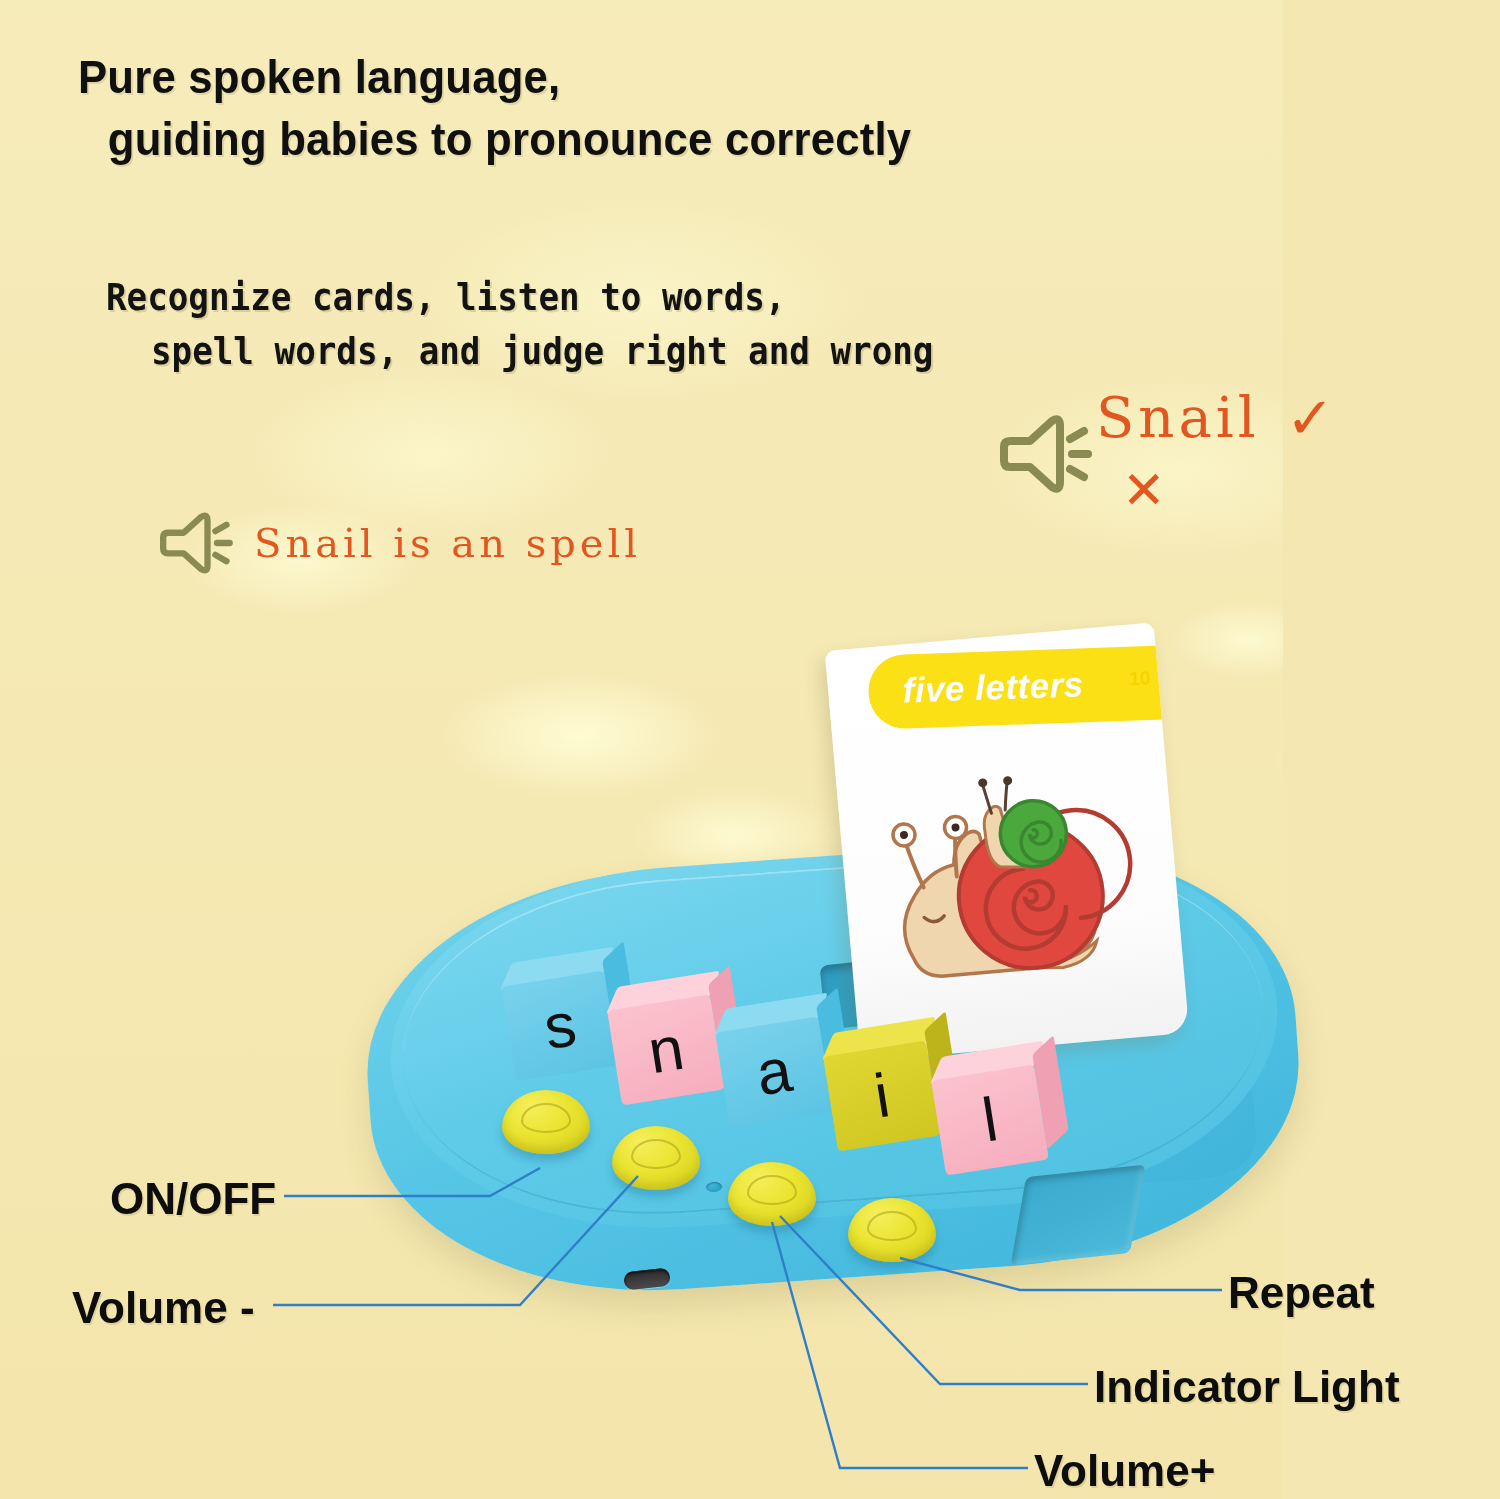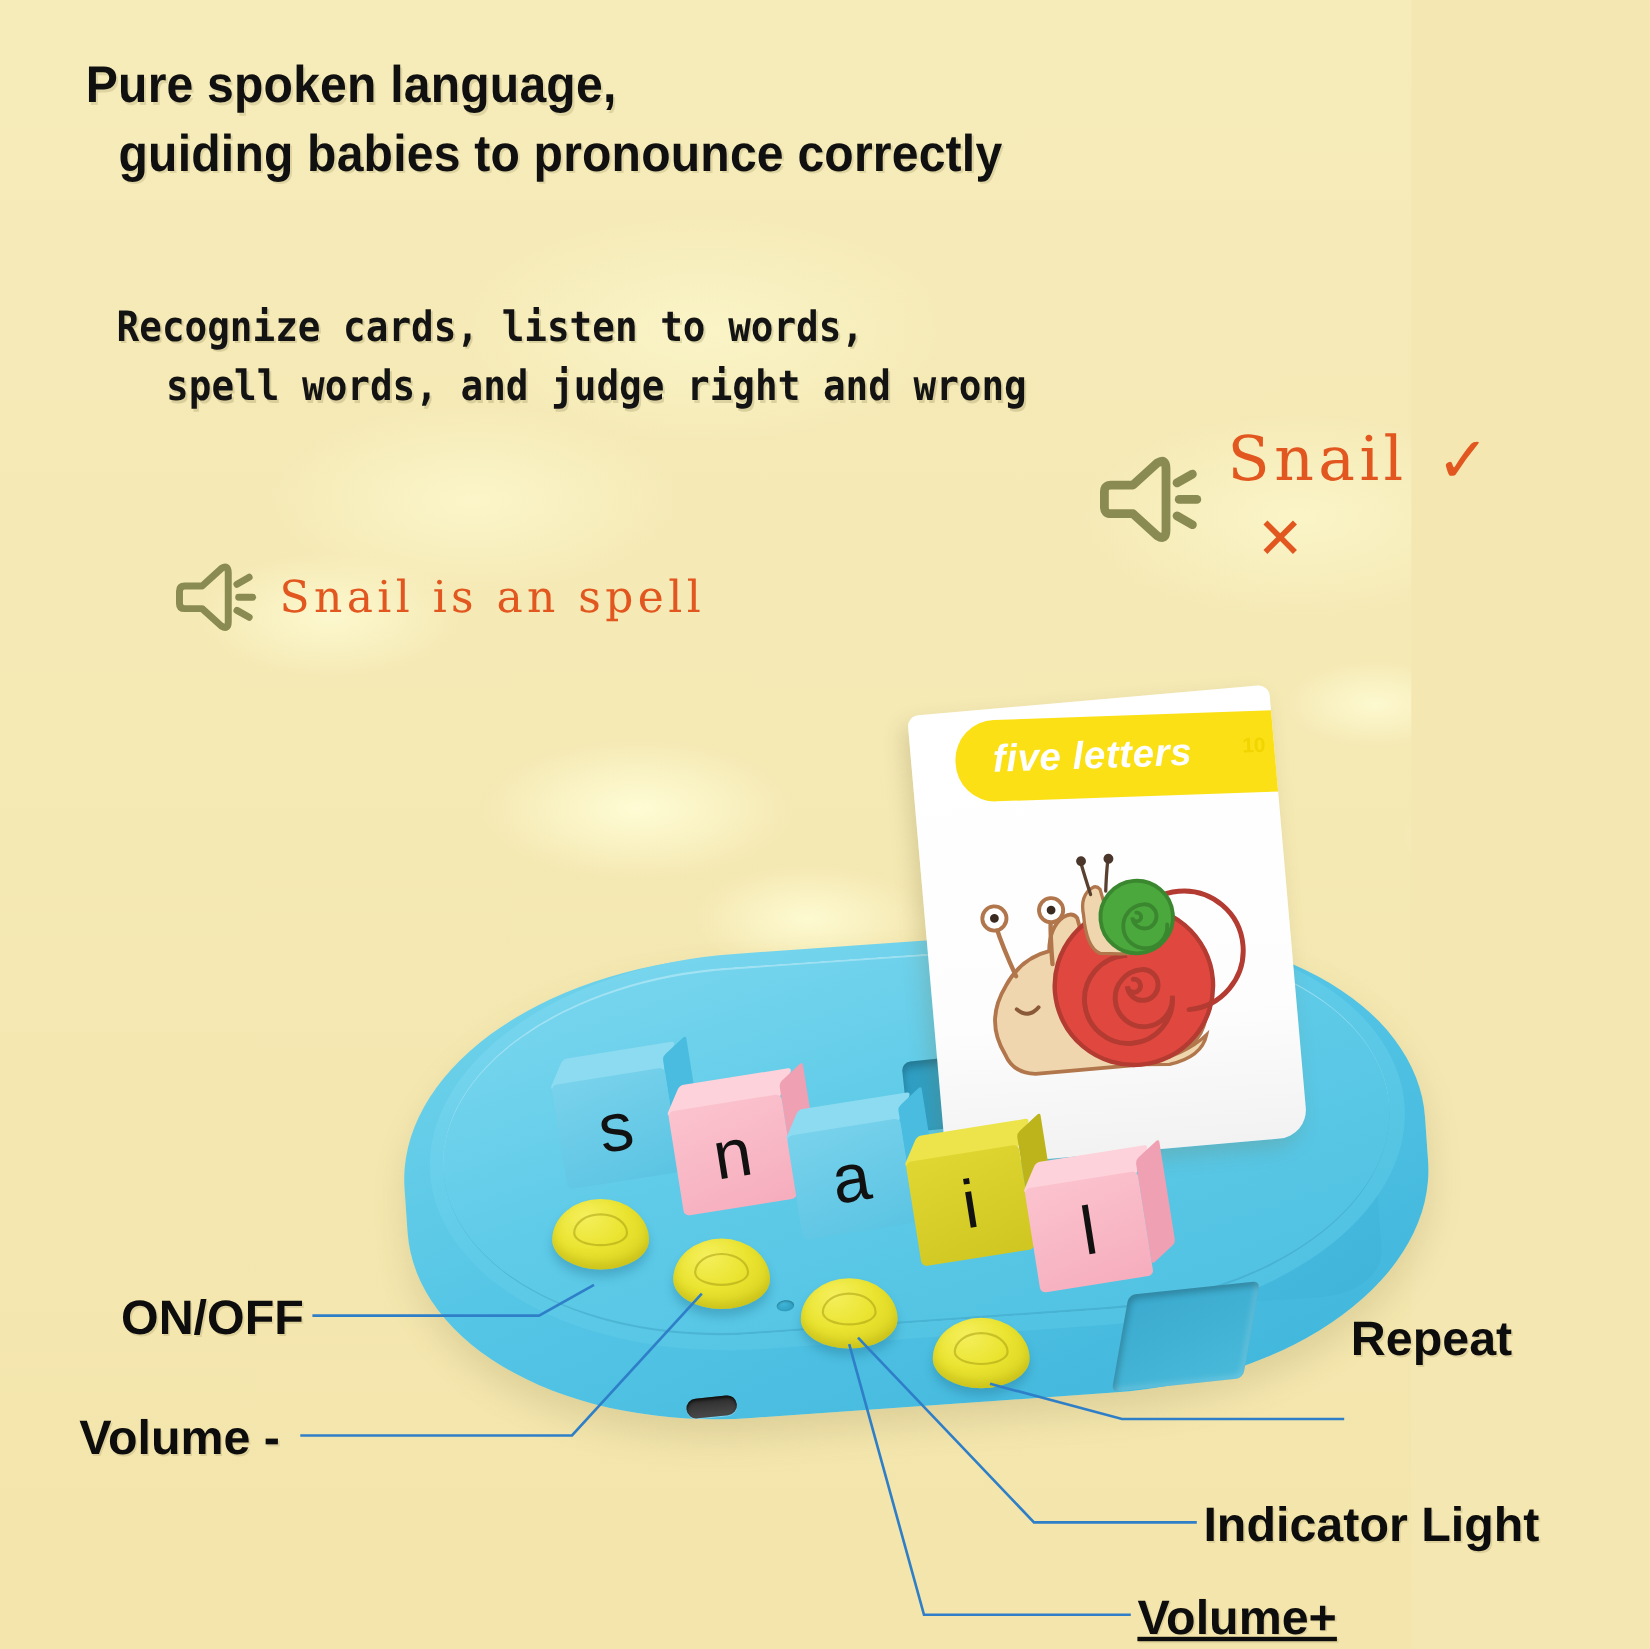--- a/index.html
+++ b/index.html
@@ -47,21 +47,21 @@
   
   .callout{position:absolute;display:flex;align-items:center;}
   .callout .spk{flex:0 0 auto;}
   .spk svg{display:block;}
   .cotext{
     font-family:"DejaVu Serif", serif;
     color:#e2571f;letter-spacing:4px;white-space:nowrap;
   }
 
   #callout-right{left:1000px;top:382px;}
-  #callout-right .rows{margin-left:20px;}
+  #callout-right .rows{}
   #callout-right .row{display:flex;align-items:center;}
   #callout-right .cotext{font-size:56px;line-height:72px;}
   #callout-right .mark{
     font-family:"DejaVu Sans", sans-serif;
     font-size:52px;color:#e2571f;margin-left:26px;line-height:72px;
   }
   #callout-right .mark.tick{font-size:58px;}
 
   #callout-left{left:160px;top:508px;}
   #callout-left .cotext{font-size:40px;margin-left:18px;}
@@ -354,17 +354,17 @@
       <path d="M284 1196 L490 1196 L540 1168"></path>
       <path d="M273 1305 L520 1305 L638 1176"></path>
       <path d="M1222 1290 L1020 1290 L900 1258"></path>
       <path d="M1088 1384 L940 1384 L780 1216"></path>
       <path d="M1028 1468 L840 1468 L772 1222"></path>
     </g>
   </svg>
 
   <div class="callout-label" style="left:110px;top:1174px;">ON/OFF</div>
   <div class="callout-label" style="left:72px;top:1283px;">Volume -</div>
-  <div class="callout-label" style="left:1228px;top:1193px;">Repeat</div>
+  <div class="callout-label" style="left:1228px;top:1268px;">Repeat</div>
   <div class="callout-label" style="left:1094px;top:1362px;">Indicator Light</div>
-  <div class="callout-label" style="left:1034px;top:1446px;text-decoration:underline;">Volume+</div>
+  <div class="callout-label" style="left:1034px;top:1446px;">Volume+</div>
 
 </div>
 
 </body></html>

